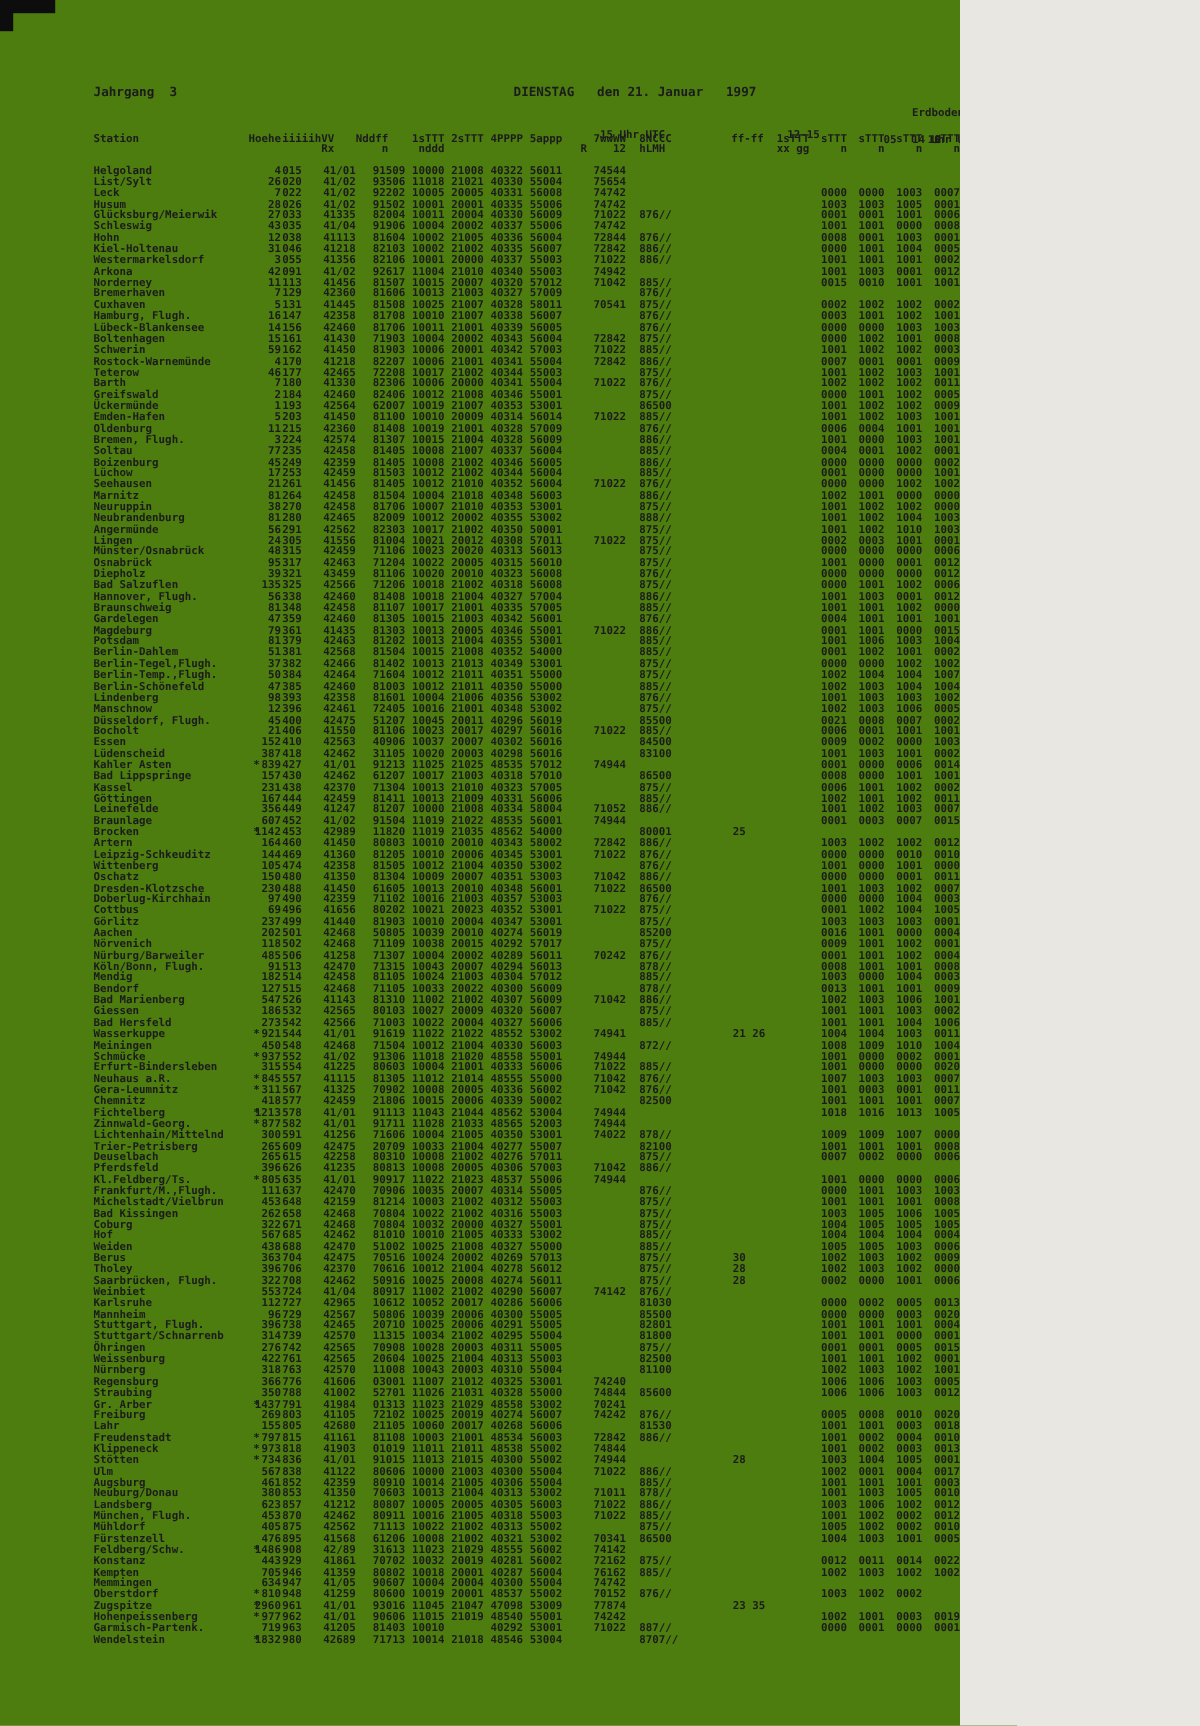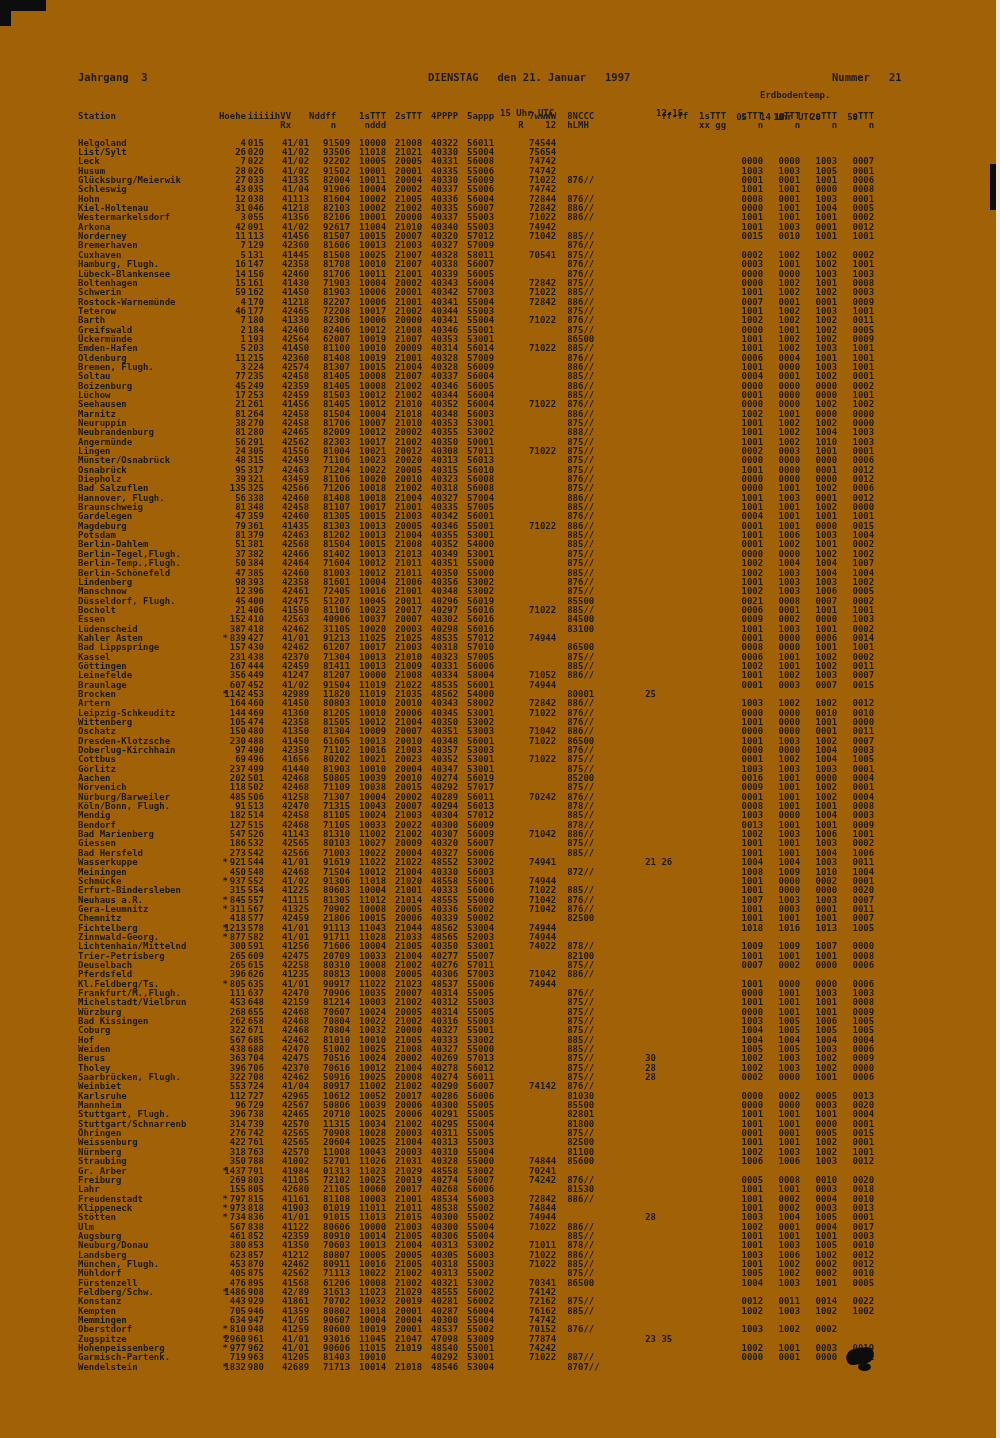--- a/index.html
+++ b/index.html
@@ -2,22 +2,22 @@
 <html><head>
 <meta charset="utf-8">
 <style>
   * { margin:0; padding:0; box-sizing:border-box; }
   html,body { width:1000px; }
   body {
     background:#e9e7e2;
     font-family:"DejaVu Sans Mono","Liberation Mono",monospace;
   }
   .sheet {
-    position:relative; width:996px; height:1438px;
-    background:#a16207; color:#1b1b1b; overflow:hidden;
+    position:relative; width:800px; height:1438px;
+    background:#4d7c0f; color:#1b1b1b; overflow:hidden;
   }
   .lbl {
     position:absolute; font-size:9px; line-height:10px; font-weight:700;
     white-space:pre; color:#1b1b1b;
   }
   .toplbl { font-size:10.5px; }
   .depths { position:absolute; left:710px; top:112px; width:148px; display:flex;align-items:center; }
   .depths span { width:37px; text-align:right; font-size:9px; font-weight:700; }
   table {
     position:absolute; left:78px; top:112px;
@@ -1791,38 +1791,20 @@
           <td class="c8">55003</td>
           <td class="c9"></td>
           <td class="c10">875//</td>
           <td class="c11"></td>
           <td class="c12">1001</td>
           <td class="c13">1001</td>
           <td class="c14">1001</td>
           <td class="c15">0008</td>
         </tr>
         <tr>
-          <td class="c0">Würzburg</td>
-          <td class="c1">268</td>
-          <td class="c2">655</td>
-          <td class="c3">42468</td>
-          <td class="c4">70607</td>
-          <td class="c5">10024</td>
-          <td class="c6">20005</td>
-          <td class="c7">40314</td>
-          <td class="c8">55005</td>
-          <td class="c9"></td>
-          <td class="c10">875//</td>
-          <td class="c11"></td>
-          <td class="c12">0000</td>
-          <td class="c13">1001</td>
-          <td class="c14">1001</td>
-          <td class="c15">0009</td>
-        </tr>
-        <tr>
           <td class="c0">Bad Kissingen</td>
           <td class="c1">262</td>
           <td class="c2">658</td>
           <td class="c3">42468</td>
           <td class="c4">70804</td>
           <td class="c5">10022</td>
           <td class="c6">21002</td>
           <td class="c7">40316</td>
           <td class="c8">55003</td>
           <td class="c9"></td>
@@ -2077,20 +2059,38 @@
           <td class="c6">20003</td>
           <td class="c7">40310</td>
           <td class="c8">55004</td>
           <td class="c9"></td>
           <td class="c10">81100</td>
           <td class="c11"></td>
           <td class="c12">1002</td>
           <td class="c13">1003</td>
           <td class="c14">1002</td>
           <td class="c15">1001</td>
+        </tr>
+        <tr>
+          <td class="c0">Regensburg</td>
+          <td class="c1">366</td>
+          <td class="c2">776</td>
+          <td class="c3">41606</td>
+          <td class="c4">03001</td>
+          <td class="c5">11007</td>
+          <td class="c6">21012</td>
+          <td class="c7">40325</td>
+          <td class="c8">53001</td>
+          <td class="c9">74240</td>
+          <td class="c10"></td>
+          <td class="c11"></td>
+          <td class="c12">1006</td>
+          <td class="c13">1006</td>
+          <td class="c14">1003</td>
+          <td class="c15">0005</td>
         </tr>
         <tr>
           <td class="c0">Straubing</td>
           <td class="c1">350</td>
           <td class="c2">788</td>
           <td class="c3">41002</td>
           <td class="c4">52701</td>
           <td class="c5">11026</td>
           <td class="c6">21031</td>
           <td class="c7">40328</td>

